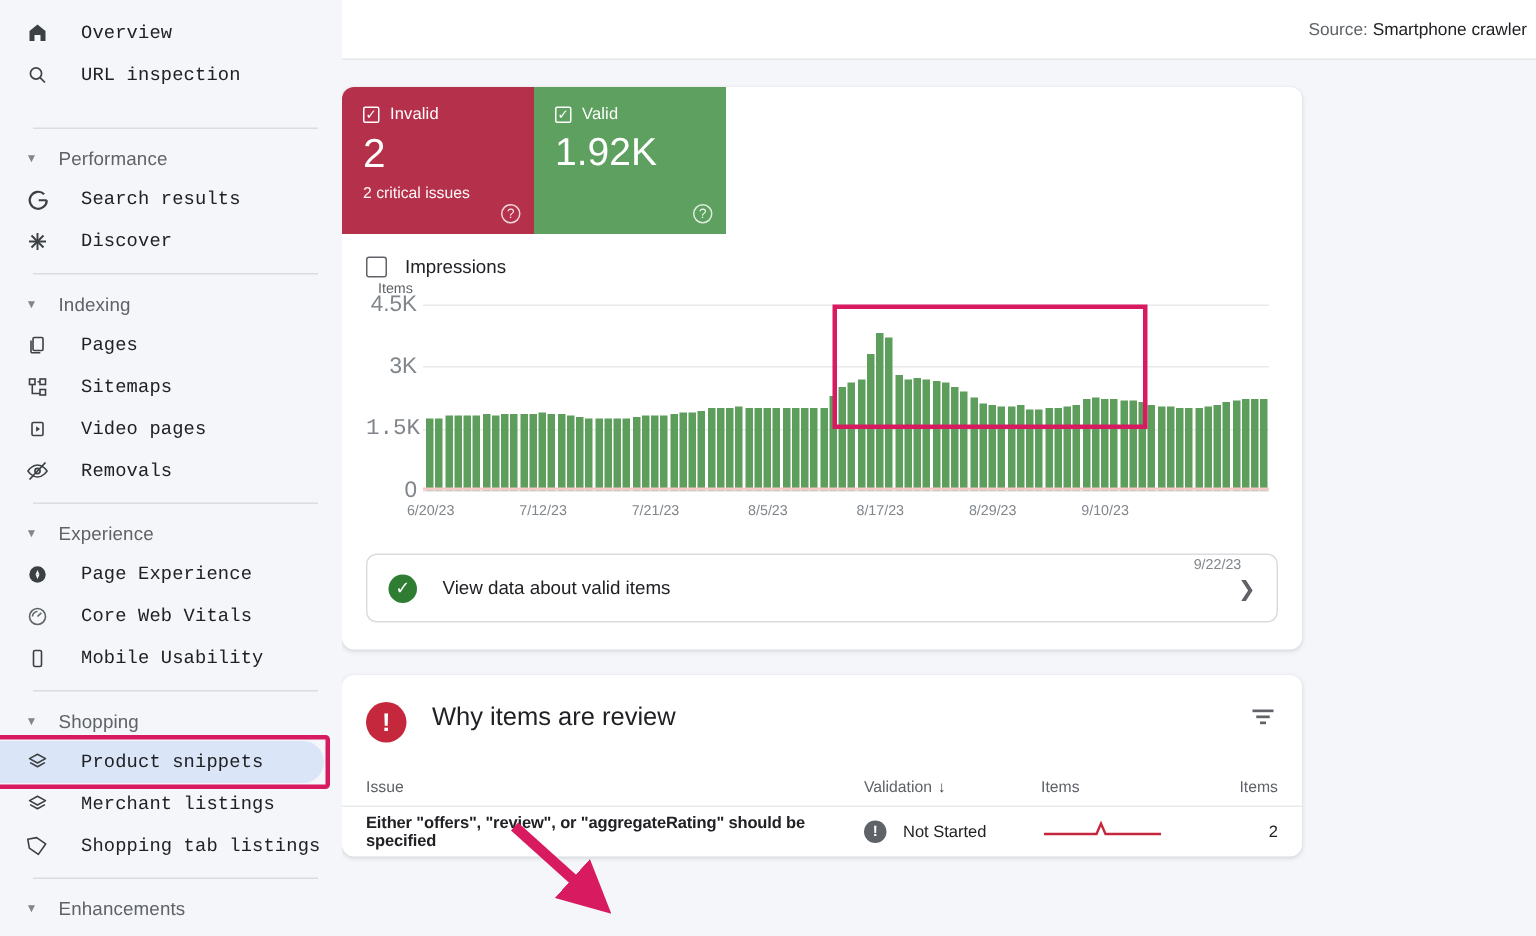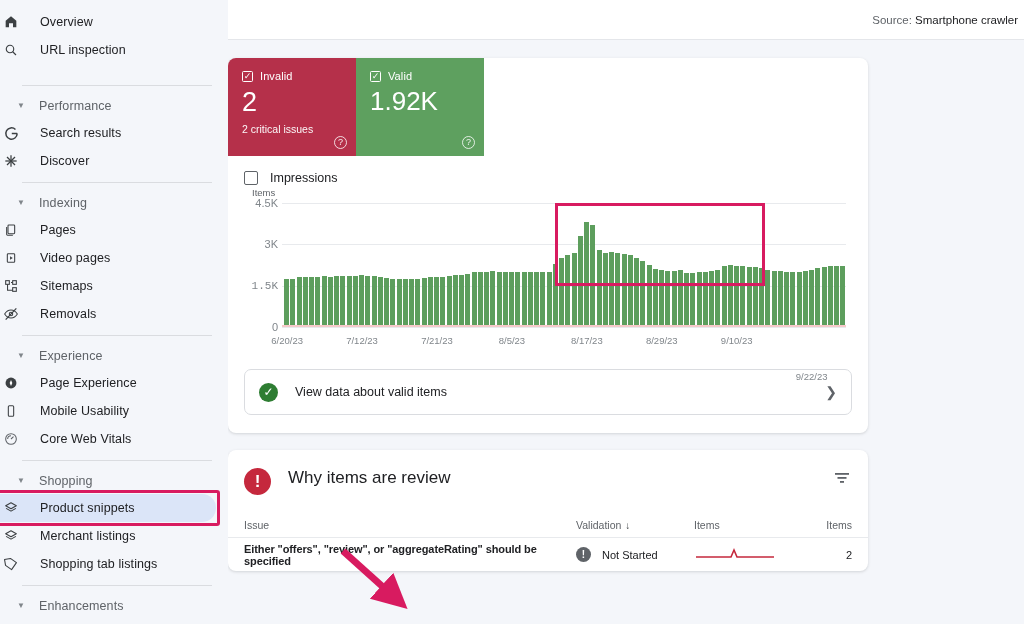--- a/index.html
+++ b/index.html
@@ -17,22 +17,24 @@
     background: #f4f6fa;
     padding-top: 8px;
     flex: 0 0 228px;
     position: relative;
     overflow: hidden;
   }
   .nav-item {
     display: flex; align-items: center;
     height: 28px;
     margin: 0 12px 0 0;
+    padding-left: 14px;
     border-radius: 0 14px 14px 0;
     cursor: pointer;
+    font-family: Liberation Mono, monospace;
   }
   .nav-item .ico {
     width: 22px; height: 22px;
     display: flex; align-items: center; justify-content: center;
     color: #3c4043;
     flex: 0 0 22px;
   }
   .nav-item .lbl {
     margin-left: 18px;
     font-size: 12.5px;
@@ -118,21 +120,21 @@
   .legend { display:flex; align-items:center; padding: 15px 0 0 16px; }
   .legend .cbox {
     width: 14px; height: 14px; border: 1.7px solid #5f6368; border-radius: 2px;
   }
   .legend .ltxt { margin-left: 12px; font-size: 12.5px; color: #202124; }
 
   
   .chart-wrap { position: relative; height: 160px; margin: 8px 16px 0 16px; }
   .yaxis-title { position:absolute; left: 8px; top: -6px; font-size: 9.5px; color:#5f6368; }
   .grid-line { position:absolute; left: 38px; right: 6px; height:1px; background:#e8eaed; }
-  .ytick { position:absolute; left: 0; width: 34px; text-align:right; font-size: 11px; color:#80868b; transform: translateY(-50%); }
+  .ytick { position:absolute; left: 0; width: 34px; text-align:right; font-size: 15px; color:#80868b; transform: translateY(-50%); }
   .bars { position:absolute; left: 40px; right: 6px; bottom: 26px; top: 10px; display:flex; align-items:flex-end; gap: 1.1px; }
   .bar { flex: 1 1 auto; background: #5d9e5d; min-width: 1px; }
   .baseline { position:absolute; left: 38px; right: 6px; bottom: 26px; height: 2px; background: #f7c9c9; }
   .xticks { position:absolute; left: 40px; right: 6px; bottom: 4px; height: 14px; }
   .xtick { position:absolute; font-size: 9.5px; color:#80868b; transform: translateX(-50%); white-space:nowrap; }
   .chart-hl {
     position:absolute; border: 3px solid #d81b60; z-index: 12; pointer-events:none;
   }
 
   
@@ -249,40 +251,40 @@
           <svg viewBox="0 0 24 24" width="16" height="16">
             <rect x="7.5" y="4.5" width="10" height="13" rx="1.3" fill="none" stroke="#3c4043" stroke-width="1.6"></rect>
             <path d="M5.5 7.5v11a1.3 1.3 0 0 0 1.3 1.3h8" fill="none" stroke="#3c4043" stroke-width="1.6"></path>
           </svg>
         </span>
         <span class="lbl">Pages</span>
       </div>
       <div class="nav-item">
         <span class="ico">
           <svg viewBox="0 0 24 24" width="16" height="16">
-            <rect x="6.5" y="5.5" width="11" height="13" rx="1.3" fill="none" stroke="#3c4043" stroke-width="1.6"></rect>
-            <path d="M10.6 9.3 14.6 12l-4 2.7z" fill="#3c4043"></path>
-          </svg>
-        </span>
-        <span class="lbl">Video pages</span>
-      </div>
-      <div class="nav-item">
-        <span class="ico">
-          <svg viewBox="0 0 24 24" width="16" height="16">
             <rect x="4" y="4" width="5.5" height="5.5" fill="none" stroke="#3c4043" stroke-width="1.6"></rect>
             <rect x="14.5" y="4" width="5.5" height="5.5" fill="none" stroke="#3c4043" stroke-width="1.6"></rect>
             <rect x="14.5" y="14.5" width="5.5" height="5.5" fill="none" stroke="#3c4043" stroke-width="1.6"></rect>
             <path d="M6.8 9.5v9h7.7M12 6.8h2.5" fill="none" stroke="#3c4043" stroke-width="1.6"></path>
           </svg>
         </span>
         <span class="lbl">Sitemaps</span>
       </div>
       <div class="nav-item">
         <span class="ico">
           <svg viewBox="0 0 24 24" width="16" height="16">
+            <rect x="6.5" y="5.5" width="11" height="13" rx="1.3" fill="none" stroke="#3c4043" stroke-width="1.6"></rect>
+            <path d="M10.6 9.3 14.6 12l-4 2.7z" fill="#3c4043"></path>
+          </svg>
+        </span>
+        <span class="lbl">Video pages</span>
+      </div>
+      <div class="nav-item">
+        <span class="ico">
+          <svg viewBox="0 0 24 24" width="16" height="16">
             <path d="M2.5 12s3.6-6 9.5-6 9.5 6 9.5 6-3.6 6-9.5 6S2.5 12 2.5 12z" fill="none" stroke="#3c4043" stroke-width="1.6"></path>
             <circle cx="12" cy="12" r="2.6" fill="none" stroke="#3c4043" stroke-width="1.6"></circle>
             <line x1="4" y1="20.5" x2="20" y2="3.5" stroke="#3c4043" stroke-width="1.8"></line>
           </svg>
         </span>
         <span class="lbl">Removals</span>
       </div>
       <div class="nav-sep"></div>
       <div class="nav-group">
         <span class="caret">▼</span>
@@ -294,34 +296,34 @@
             <circle cx="12" cy="12" r="8.2" fill="#3c4043"></circle>
             <path d="M12 7.6 14 12h-4z" fill="#fff"></path>
             <path d="M12 16.4 10 12h4z" fill="#fff"></path>
           </svg>
         </span>
         <span class="lbl">Page Experience</span>
       </div>
       <div class="nav-item">
         <span class="ico">
           <svg viewBox="0 0 24 24" width="16" height="16">
-            <rect x="8" y="4" width="8" height="16" rx="1.6" fill="none" stroke="#3c4043" stroke-width="1.6"></rect>
-          </svg>
-        </span>
-        <span class="lbl">Mobile Usability</span>
-      </div>
-      <div class="nav-item">
-        <span class="ico">
-          <svg viewBox="0 0 24 24" width="16" height="16">
             <circle cx="12" cy="12" r="8" fill="none" stroke="#5f6368" stroke-width="1.6"></circle>
             <path d="M12 12 15.8 8.4" stroke="#5f6368" stroke-width="1.6"></path>
             <path d="M7 12a5 5 0 0 1 5-5" fill="none" stroke="#5f6368" stroke-width="1.6"></path>
           </svg>
         </span>
         <span class="lbl">Core Web Vitals</span>
+      </div>
+      <div class="nav-item">
+        <span class="ico">
+          <svg viewBox="0 0 24 24" width="16" height="16">
+            <rect x="8" y="4" width="8" height="16" rx="1.6" fill="none" stroke="#3c4043" stroke-width="1.6"></rect>
+          </svg>
+        </span>
+        <span class="lbl">Mobile Usability</span>
       </div>
       <div class="nav-sep"></div>
       <div class="nav-group">
         <span class="caret">▼</span>
         <span class="gname">Shopping</span>
       </div>
       <div class="nav-item active">
         <span class="ico">
           <svg viewBox="0 0 24 24" width="16" height="16">
             <path d="M12 4.2 20 8.6 12 13 4 8.6z" fill="none" stroke="#3c4043" stroke-width="1.6" stroke-linejoin="round"></path>

